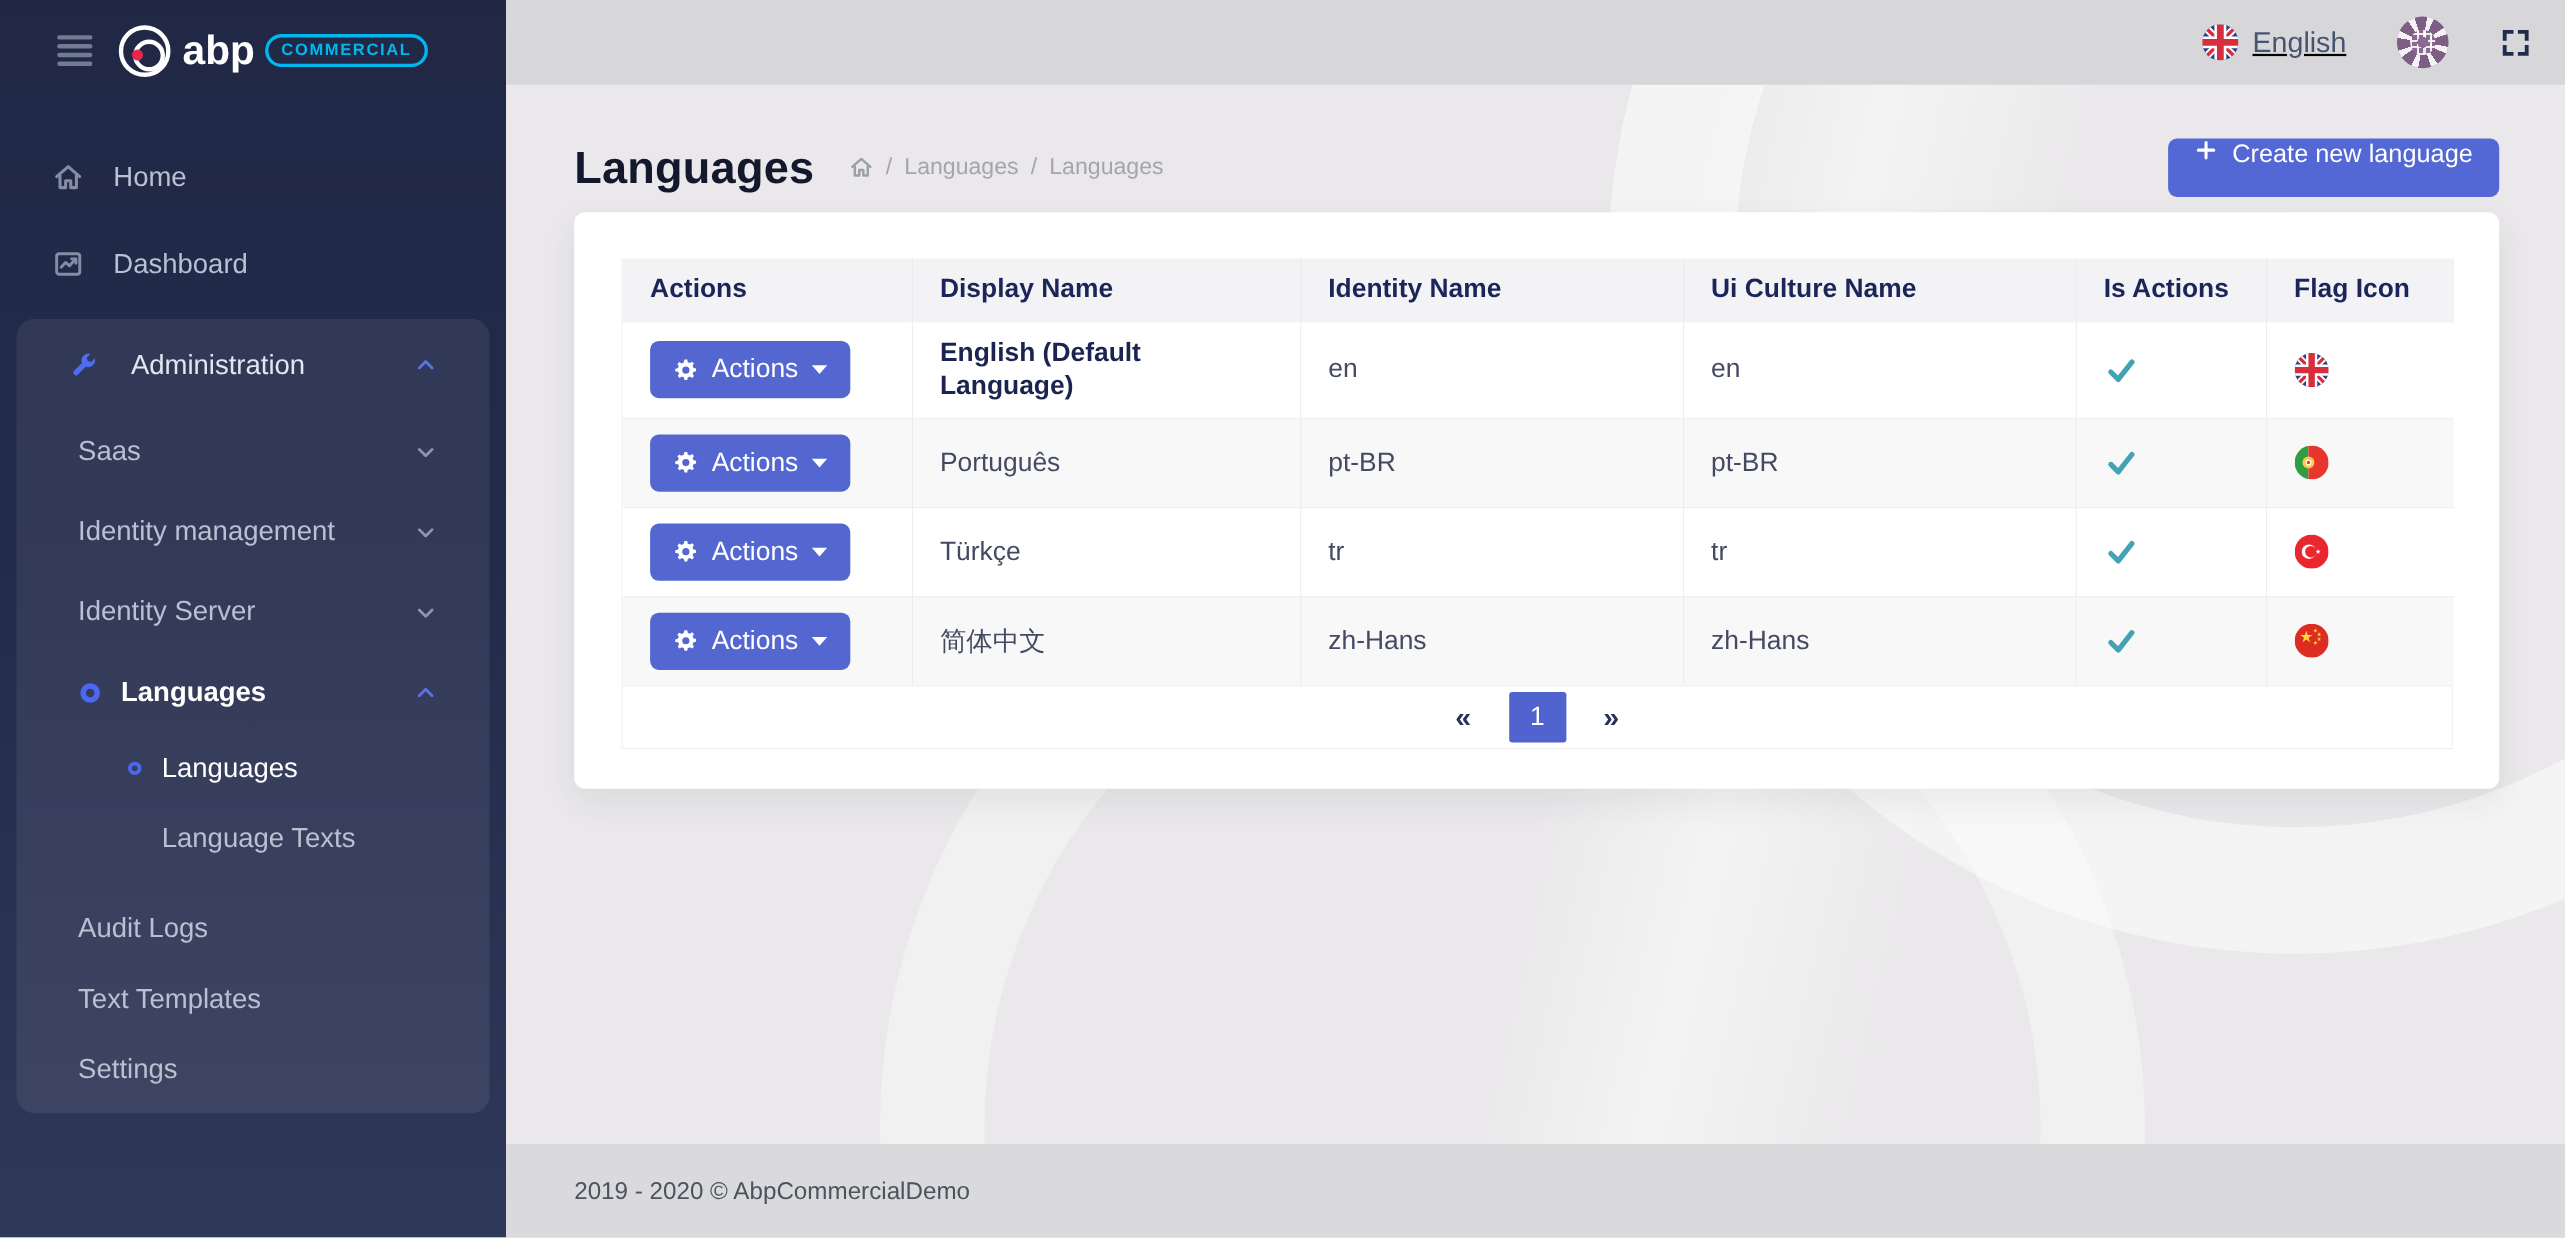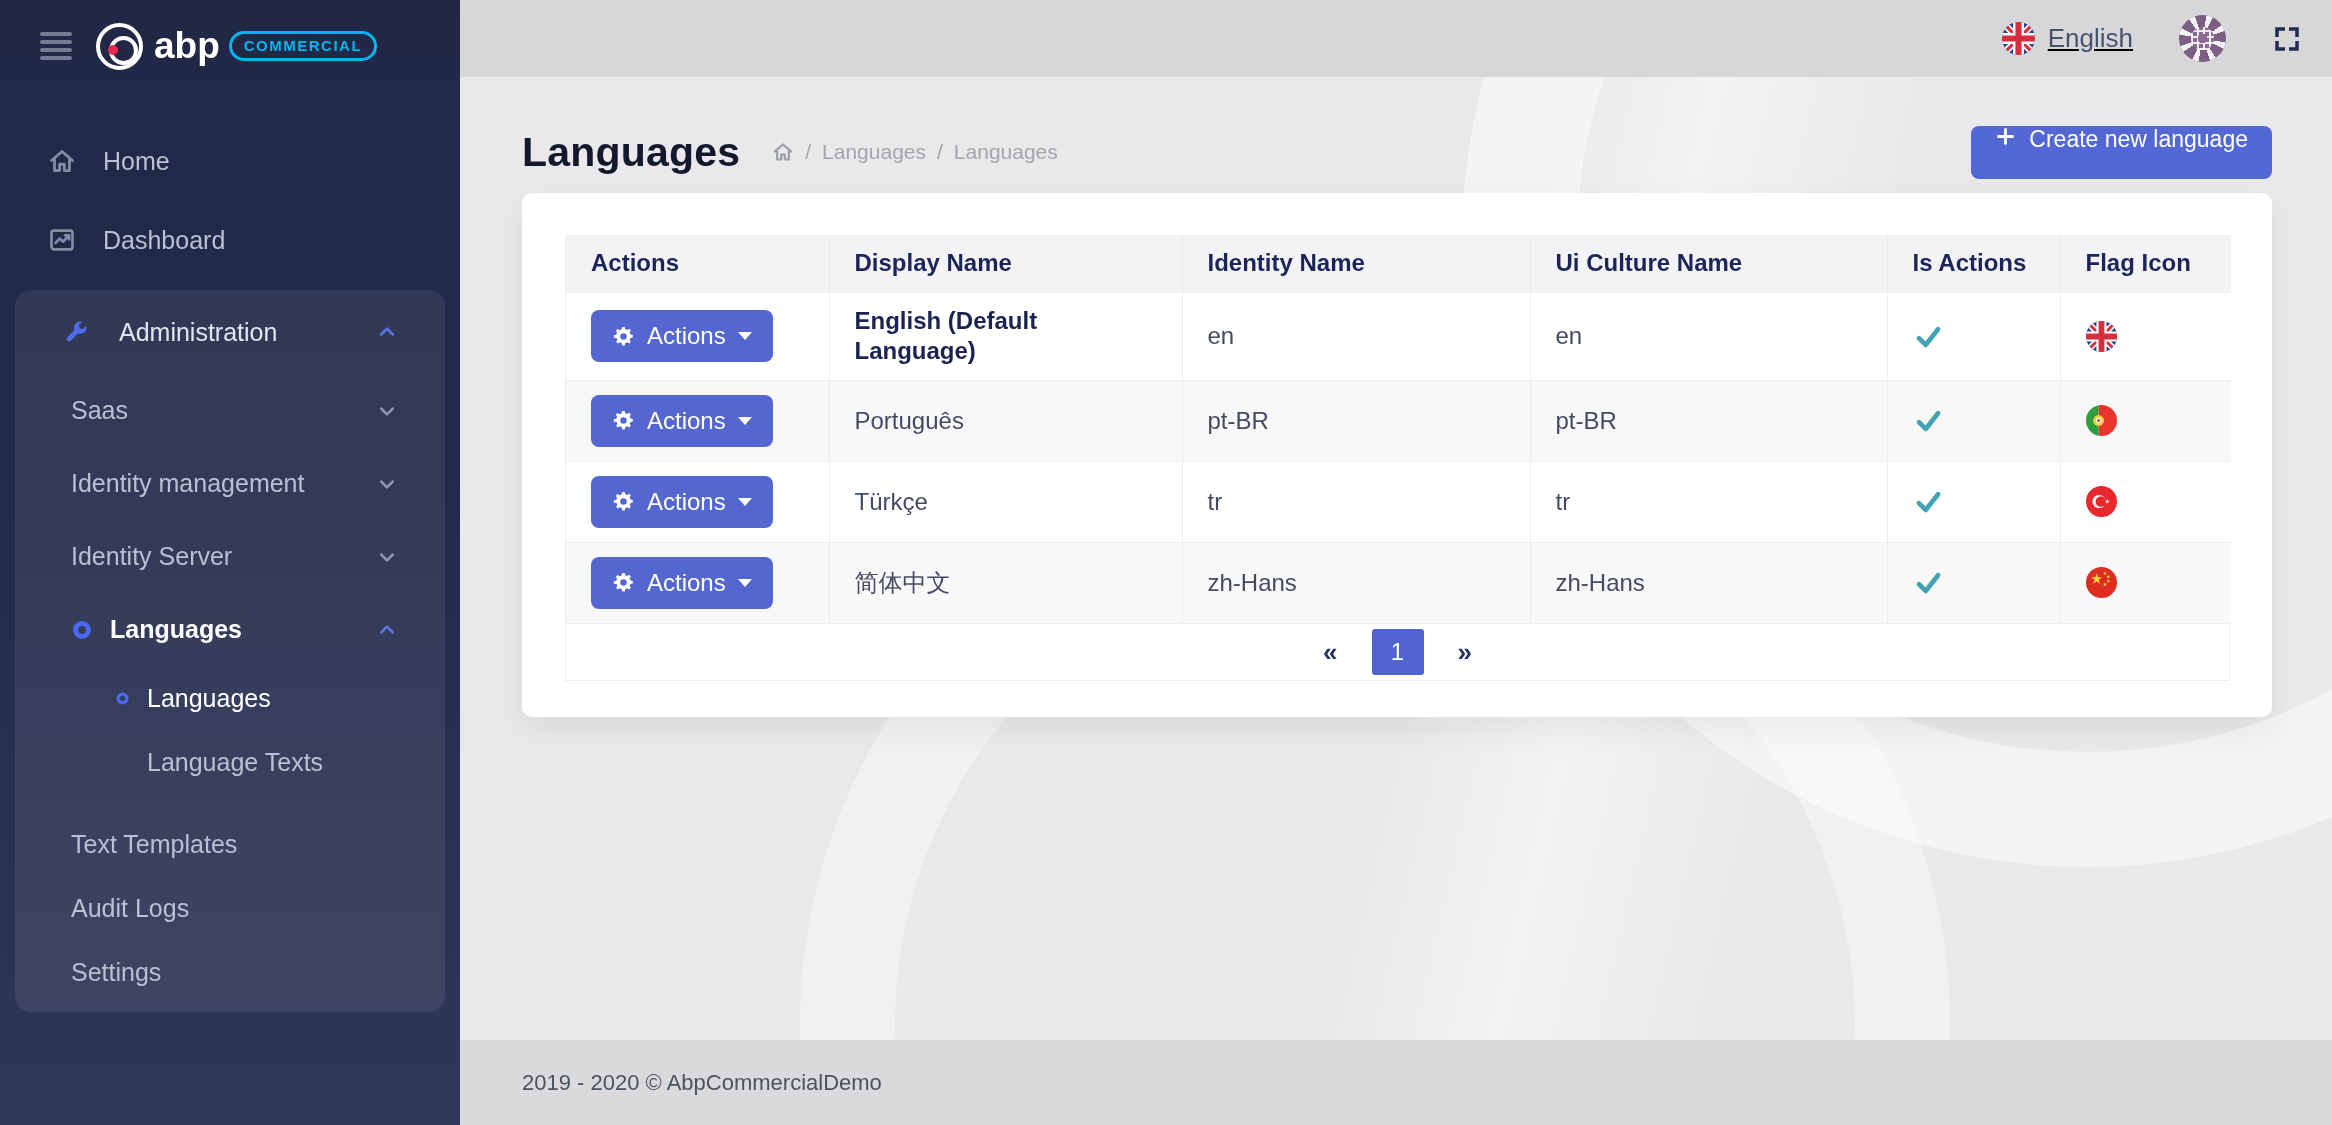--- a/index.html
+++ b/index.html
@@ -9,21 +9,21 @@
     font-family:"Liberation Sans", sans-serif;
     background:#eae8ea;
   }
 
   
   .sidebar {
     position:absolute; left:0; top:0; width:460px; height:1125px;
     background:linear-gradient(180deg,#202846 0%,#232b4b 45%,#303859 100%);
     z-index:5;
   }
-  .brand-row { height:92px; display:flex; align-items:center; padding-left:40px; }
+  .brand-row { height:92px; display:flex; align-items:center; padding-left:52px; }
   .hamburger { width:32px; display:flex; flex-direction:column; gap:4px; cursor:pointer; }
   .hamburger i { display:block; height:4px; border-radius:2px; background:#727b91; }
   .brand { display:flex; align-items:center; margin-left:24px; }
   .logo-mark { position:relative; width:47px; height:47px; border:4px solid #fff; border-radius:50%; }
   .logo-mark::after { content:""; position:absolute; left:9px; top:9px; width:21px; height:21px; border:4px solid #fff; border-radius:50%; }
   .logo-mark .dot { position:absolute; left:8px; top:18px; width:10px; height:10px; background:#e8274b; border-radius:50%; z-index:2; }
   .logo-text { color:#fff; font-size:37px; font-weight:bold; margin-left:11px; letter-spacing:0; }
   .logo-badge { margin-left:9px; color:#00b7ef; border:3px solid #00b7ef; border-radius:16px; padding:3px 12px 4px; font-size:15px; font-weight:bold; letter-spacing:1.5px; }
 
   nav { padding-top:40px; }
@@ -265,24 +265,24 @@
         <svg class="bullet">
             <use href="#sym-ring"></use>
           </svg>
         <span>Languages</span>
       </div>
       <div class="nav-item sub2">
         <span>Language Texts</span>
       </div>
       <div class="nav-gap"></div>
       <div class="nav-item sub plain">
+        <span>Audit Logs</span>
+      </div>
+      <div class="nav-item sub plain">
         <span>Text Templates</span>
-      </div>
-      <div class="nav-item sub plain">
-        <span>Audit Logs</span>
       </div>
       <div class="nav-item sub plain">
         <span>Settings</span>
       </div>
     </div>
   </nav>
 </aside>
 
 <header class="topbar">
   <div class="lang-switch">

